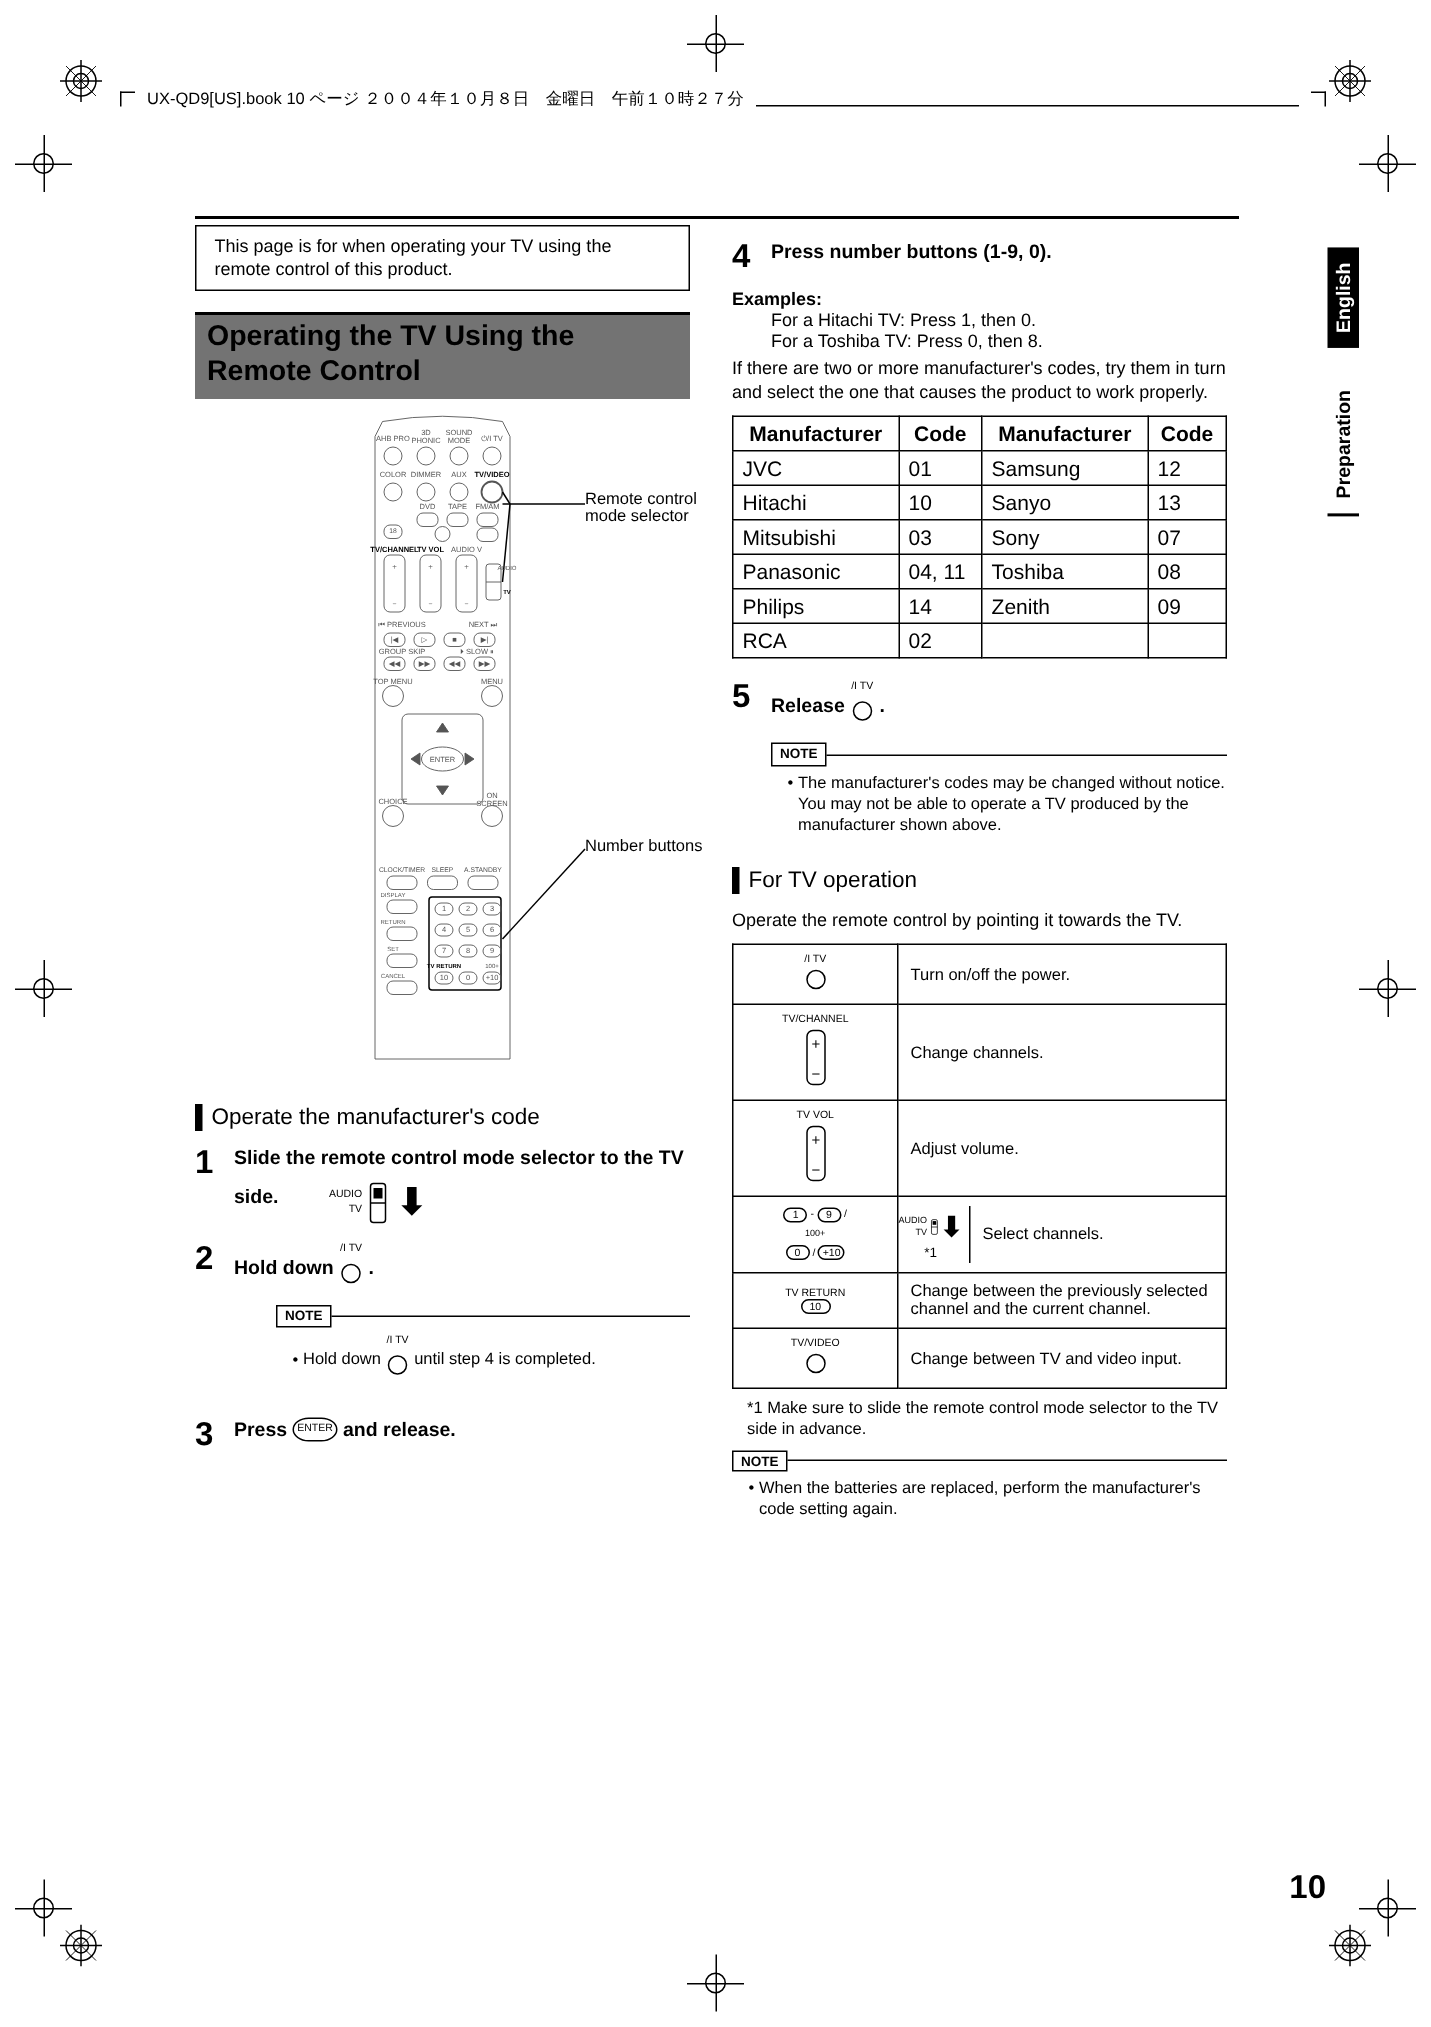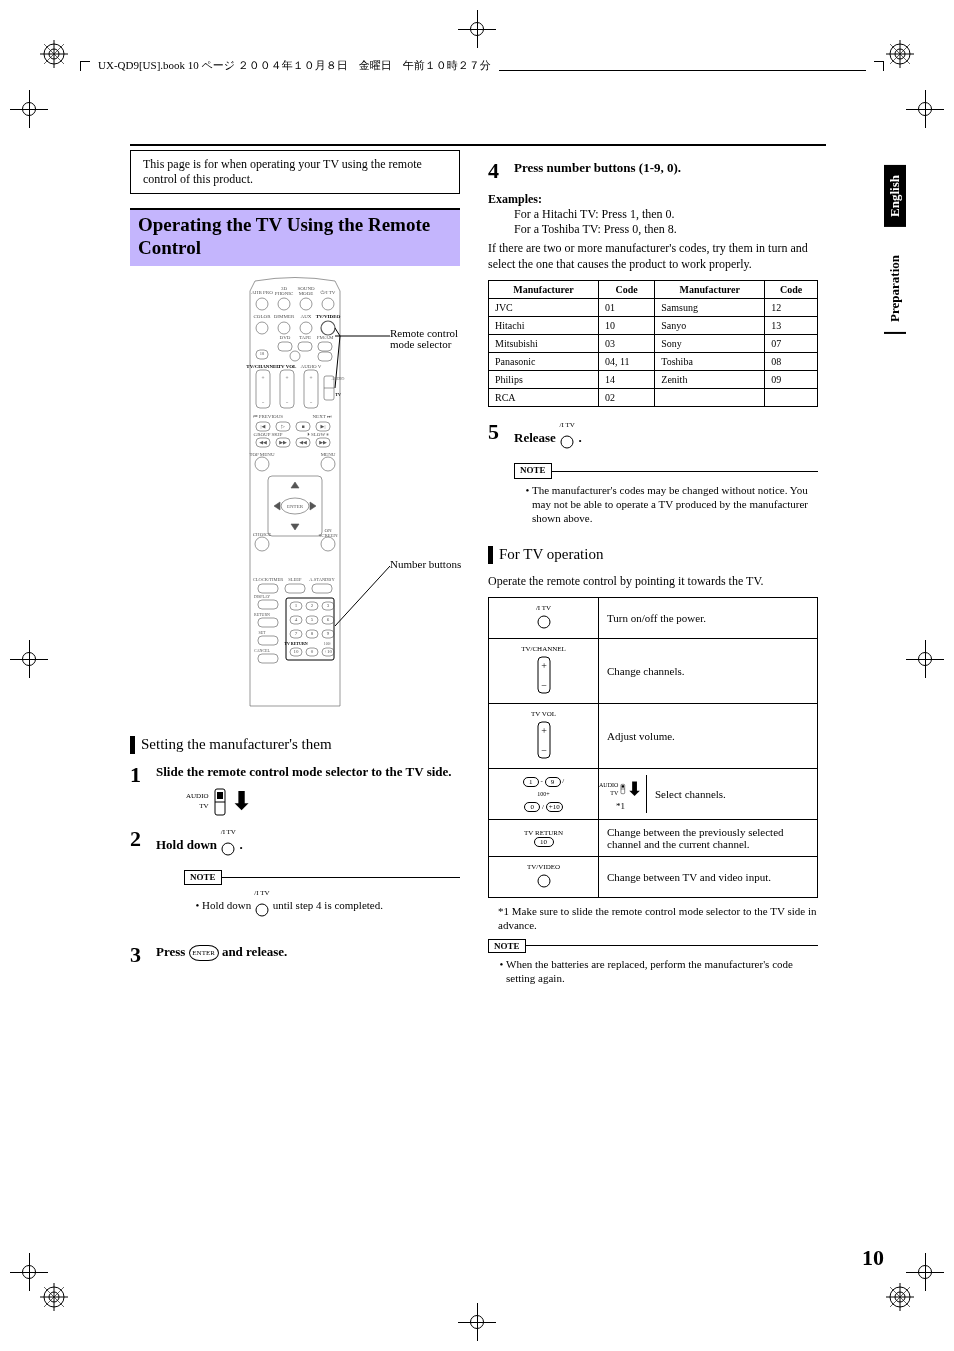--- a/index.html
+++ b/index.html
@@ -10,21 +10,20 @@
     margin: 0;
     padding: 0;
     background: #fff;
     width: 954px;
   }
   .page {
     position: relative;
     width: 954px;
     height: 1351px;
     padding: 50px 30px 30px 30px;
-    font-family: Liberation Serif, serif;
   }
   .regmark {
     position: absolute;
     width: 38px; height: 38px;
   }
   .regmark .h, .regmark .v { position:absolute; background:#000; }
   .regmark .h { height:1px; width:38px; top:19px; left:0; }
   .regmark .v { width:1px; height:38px; left:19px; top:0; }
   .regmark .c { position:absolute; width:14px; height:14px; border:1px solid #000; border-radius:50%; top:12px; left:12px; }
   .regmark.tl { top:90px; left:10px; }
@@ -89,21 +88,21 @@
   }
 
   .intro-box {
     border:1px solid #000;
     padding: 6px 12px;
     font-size: 12px;
     line-height: 1.25;
     margin-bottom: 14px;
   }
   .h2-box {
-    background:#c4b5fd;
+    background:#737373;
     border-top: 2px solid #000;
     padding: 4px 8px 6px 8px;
     margin-bottom: 10px;
   }
   .h2-box h2 {
     margin:0; font-size: 19px; font-weight:bold; line-height:1.2;
   }
   .remote-fig {
     width: 210px; height: 440px;
     margin: 0 auto 20px auto;
@@ -152,21 +151,21 @@
   .enter-btn {
     display:inline-block; border:1px solid #000; border-radius:50%/70%;
     width:30px; height:16px; font-size:7px; line-height:14px; vertical-align:middle;
     text-align:center;
   }
 
   
   .examples { margin-left: 26px; font-size:12px;}
   .examples .ex-lbl { font-weight:bold; font-size:12px;}
   .manuf-table {
-    border-collapse: collapse; width:100%; margin:8px 0 14px 0; font-size:10px;
+    border-collapse: collapse; width:100%; margin:8px 0 14px 0; font-size:14px;
   }
   .manuf-table th, .manuf-table td { border:1px solid #000; padding:3px 6px; }
   .manuf-table th { font-weight:bold; text-align:center;}
   .manuf-table td.code { text-align:left;}
 
   .op-table {
     border-collapse:collapse; width:100%; font-size:11px; margin-top:8px;
   }
   .op-table td { border:1px solid #000; padding:6px 8px; vertical-align:middle;}
   .op-table td.icon { width:110px; text-align:center; font-size:7px;}
@@ -432,21 +431,21 @@
               <text x="122" y="377">0</text>
               <text x="138" y="377">+10</text>
           </g>
         </svg>
         <div class="annot" style="top:52px; left:200px; width:90px;">Remote control mode selector</div>
         <div class="annot" style="top:283px; left:200px; width:90px;">Number buttons</div>
       </div>
 
       <div class="sub-h">
         <div class="bar"></div>
-        <div class="t">Setting the manufacturer's them</div>
+        <div class="t">Operate the manufacturer's code</div>
       </div>
 
       <div class="step">
         <div class="num">1</div>
         <div class="body"><span class="lead">Slide the remote control mode selector to the TV side.</span>
           <div class="switch">
             <div class="labels">
                 <div>AUDIO</div>
                 <div>TV</div>
               </div>

